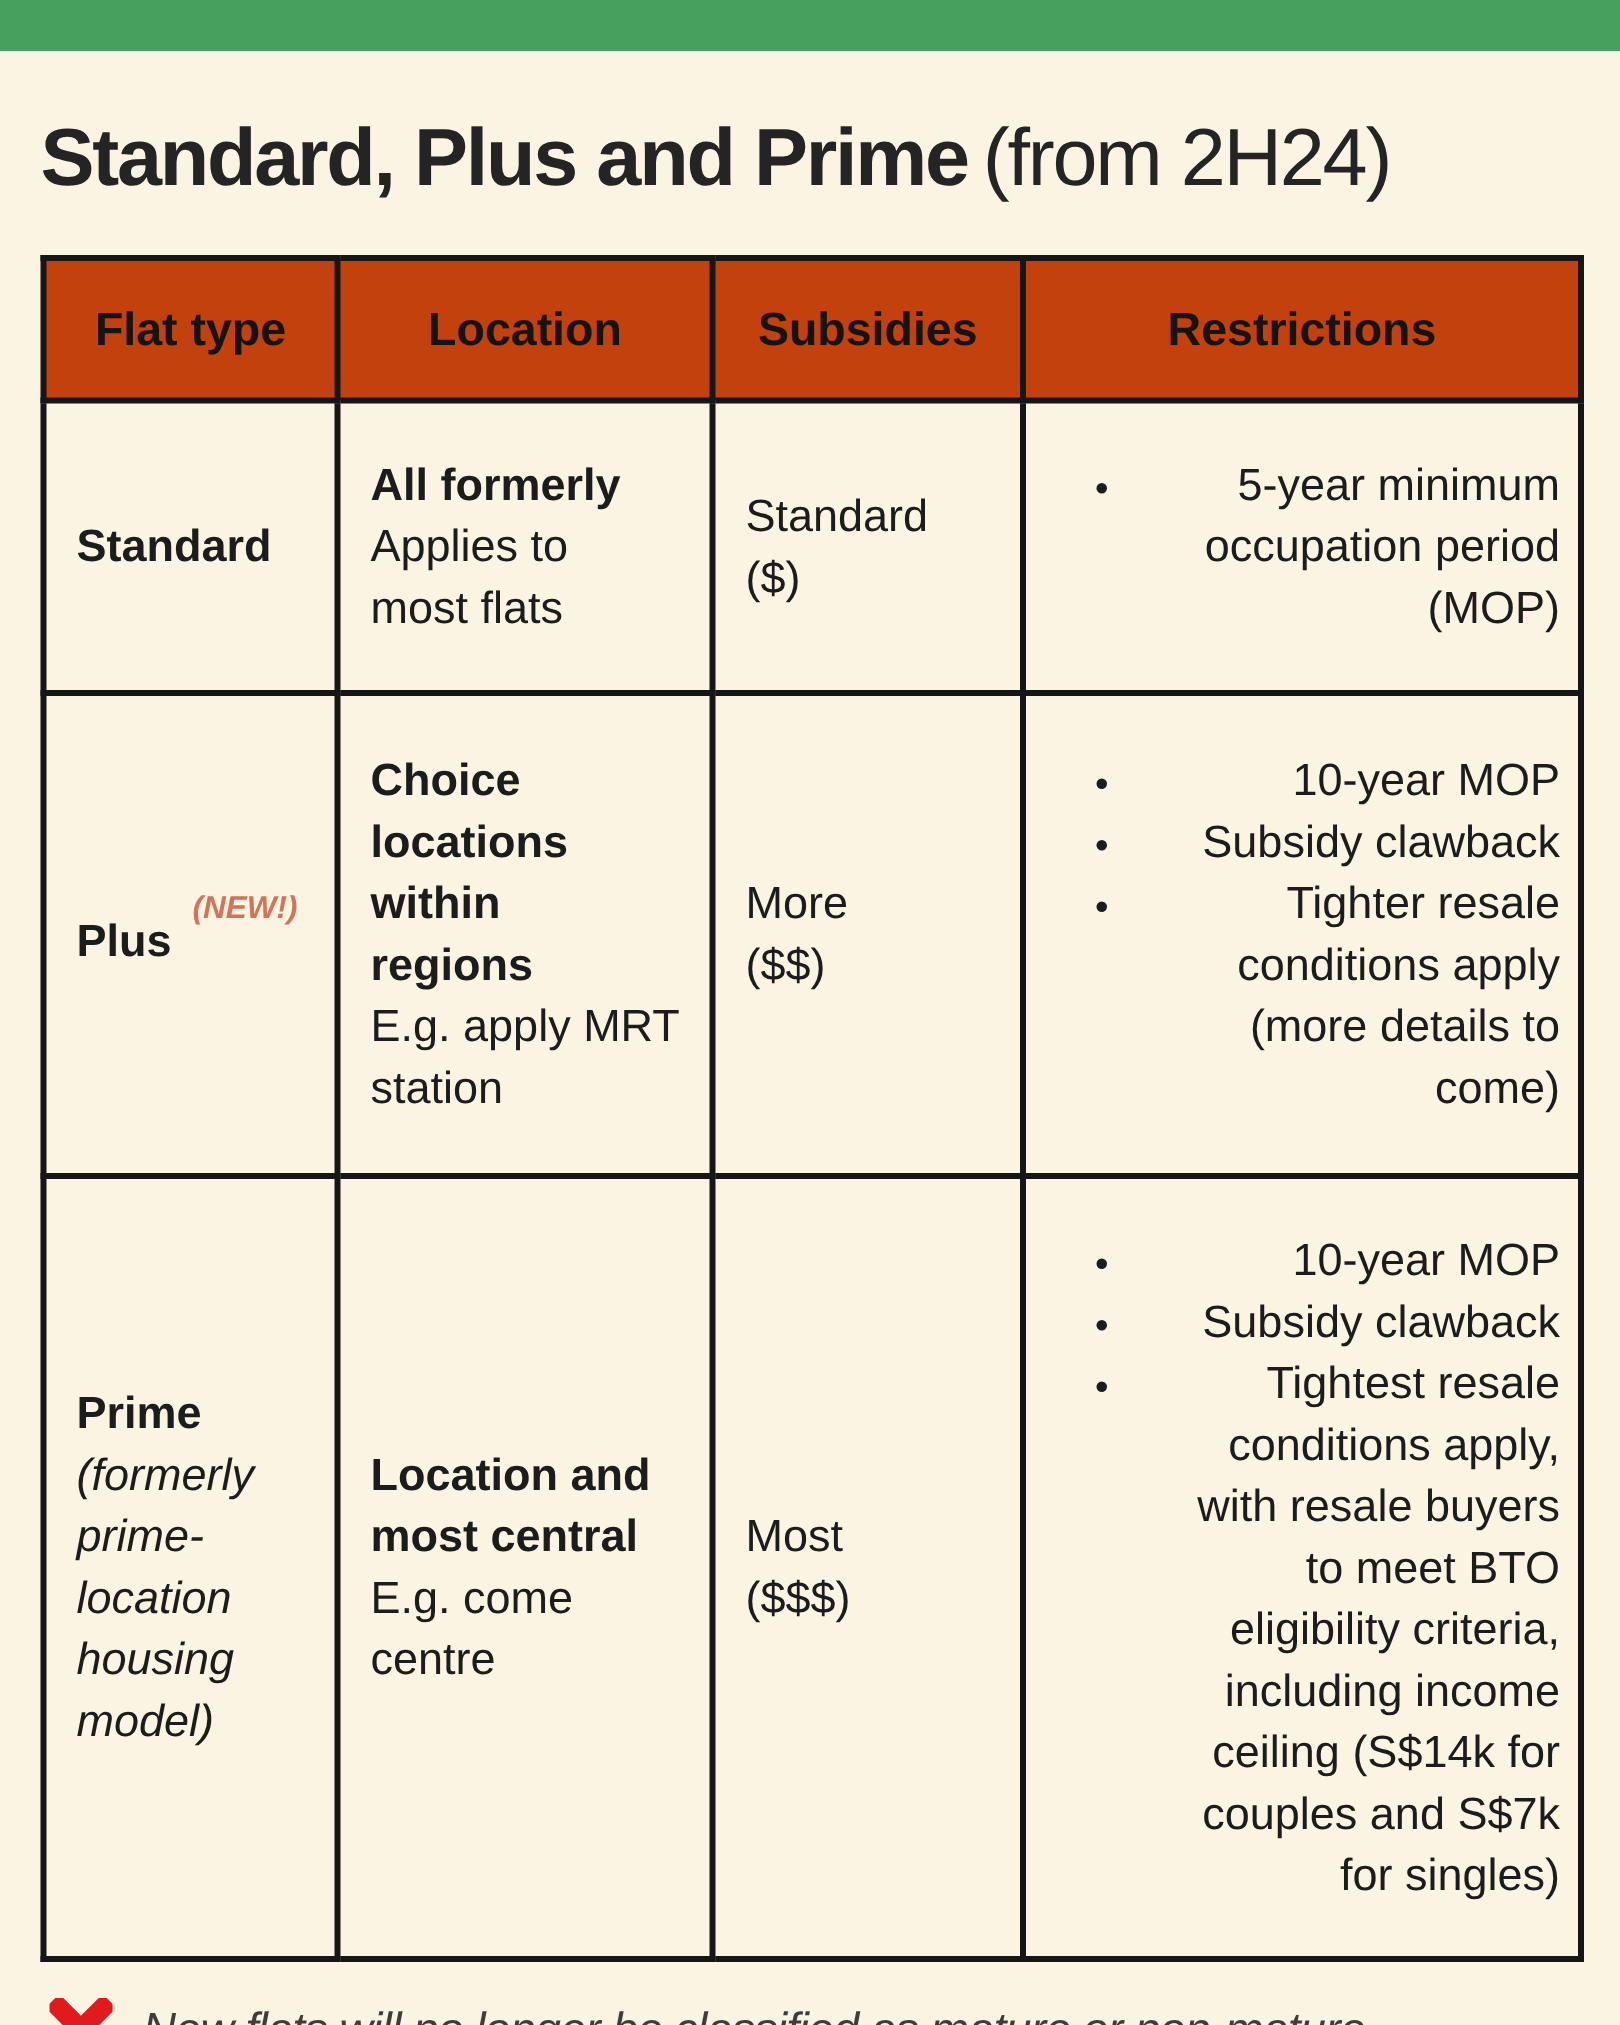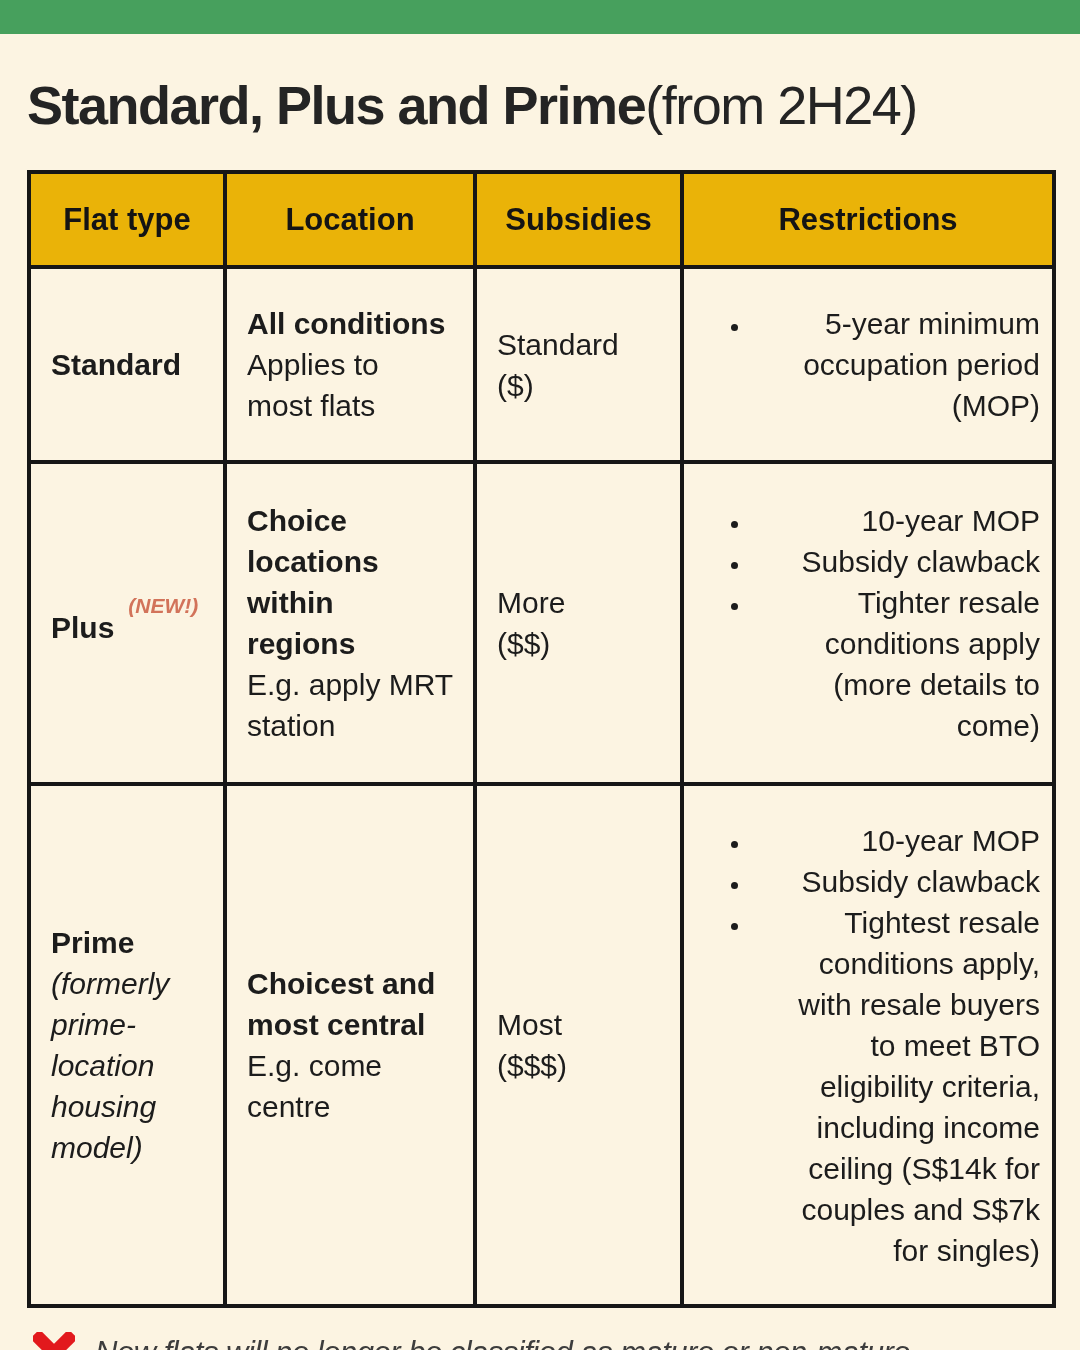--- a/index.html
+++ b/index.html
@@ -19,35 +19,35 @@
   }
   .page-title {
     margin: 42px 0 0 27px;
     font-size: 54px;
     line-height: 58px;
     letter-spacing: -1.5px;
     color: #242424;
     white-space: nowrap;
   }
   .page-title .t-bold { font-weight: 800; }
-  .page-title .t-reg { font-weight: 400; margin-left: 0; }
+  .page-title .t-reg { font-weight: 400; margin-left: 10px; }
 
   table.info-table {
     border-collapse: collapse;
     table-layout: fixed;
     margin: 36px 0 0 27px;
     width: 1025px;
   }
   .info-table th, .info-table td {
     border: 4px solid #161616;
     vertical-align: middle;
     text-align: left;
   }
   .info-table th {
-    background: #eab308;
+    background: #c2410c;
     height: 89px;
     font-size: 31px;
     font-weight: 700;
     text-align: center;
     color: #141414;
   }
   .info-table td {
     font-size: 30px;
     line-height: 41px;
     padding: 10px 12px 10px 20px;
@@ -124,21 +124,21 @@
       <th>Subsidies</th>
       <th>Restrictions</th>
     </tr>
   </thead>
   <tbody>
     <tr class="row-standard">
       <td>
         <span class="flat-type-bold">Standard</span>
       </td>
       <td>
-        <div class="cell-bold">All conditions</div>
+        <div class="cell-bold">All formerly</div>
         <div class="cell-detail">Applies to
 most flats</div>
       </td>
       <td>
         <div class="cell-plain">Standard
 ($)</div>
       </td>
       <td>
         <ul class="restrictions">
             <li>5-year minimum
@@ -177,21 +177,21 @@
     <tr class="row-prime">
       <td>
         <div><span class="flat-type-bold">Prime</span></div>
         <div class="flat-type-note">(formerly
 prime-
 location
 housing
 model)</div>
       </td>
       <td>
-        <div class="cell-bold">Choicest and
+        <div class="cell-bold">Location and
 most central</div>
         <div class="cell-detail">E.g. come
 centre</div>
       </td>
       <td>
         <div class="cell-plain">Most
 ($$$)</div>
       </td>
       <td>
         <ul class="restrictions">

